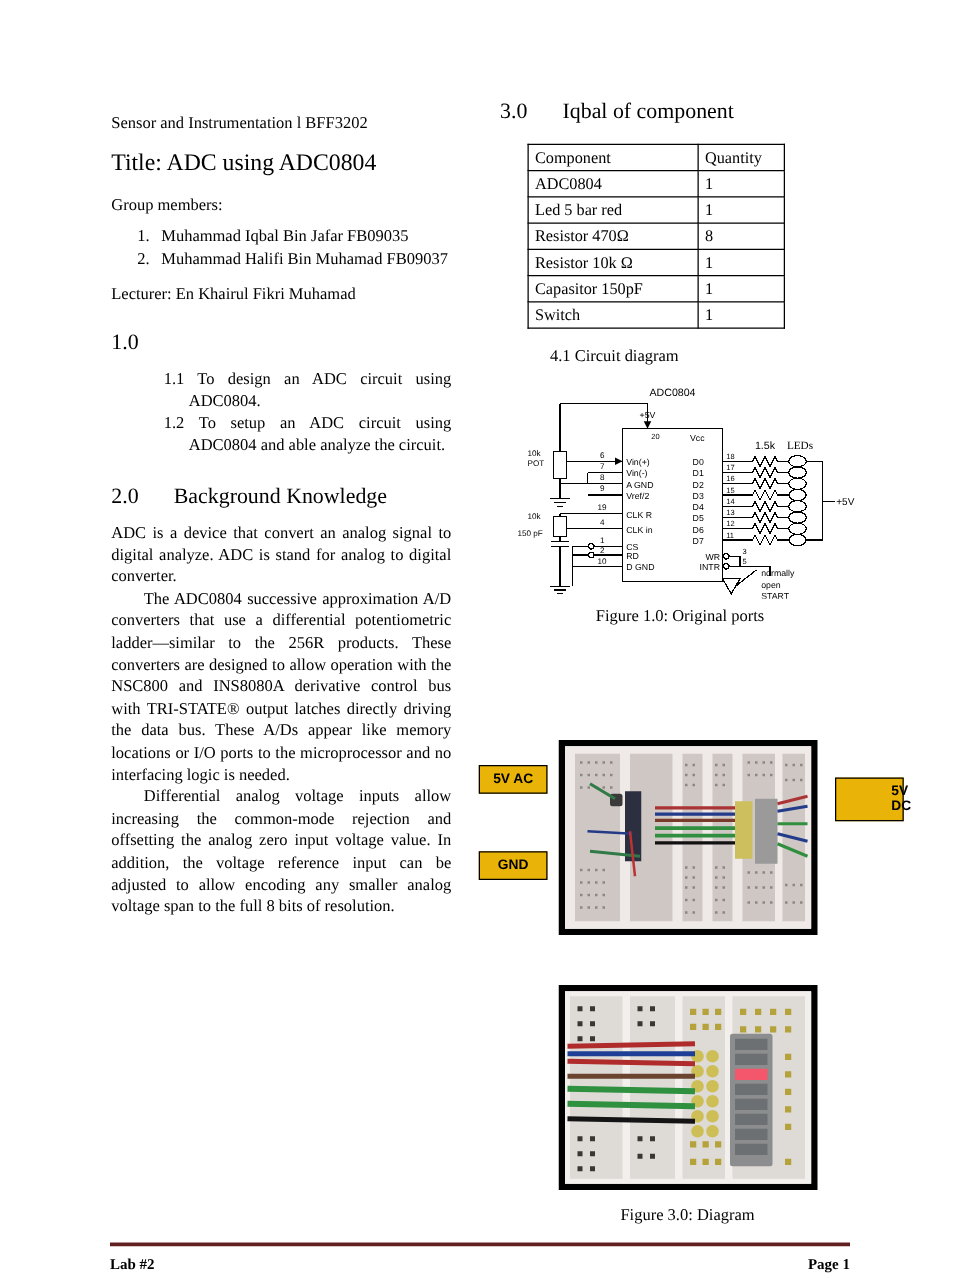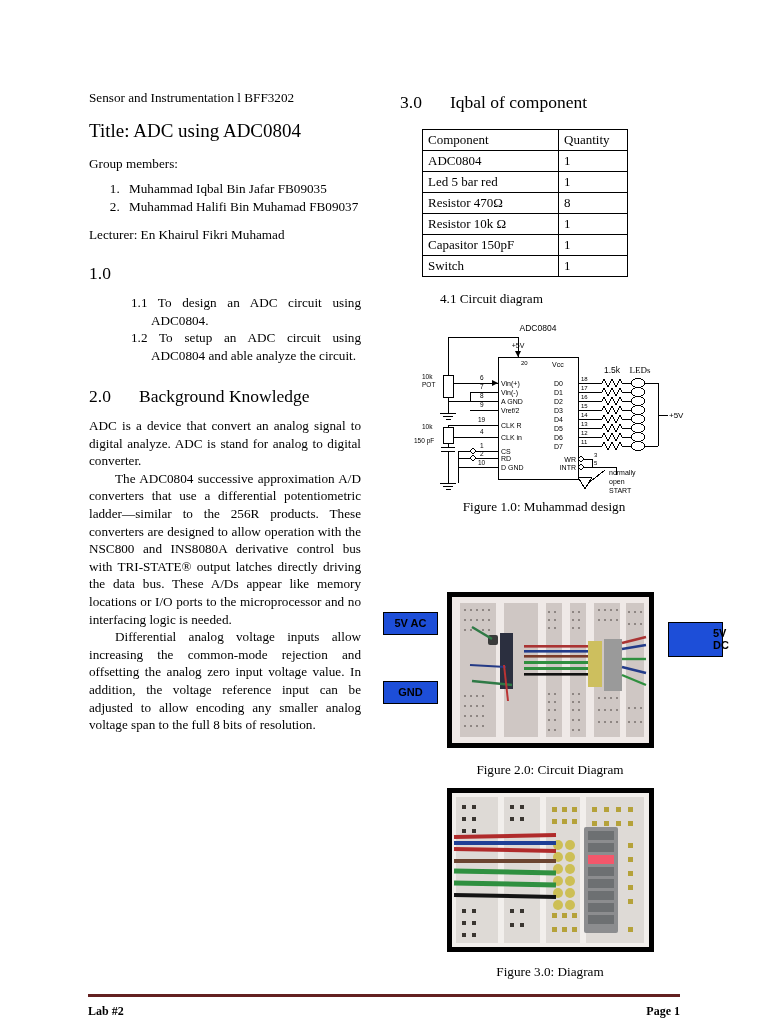--- a/index.html
+++ b/index.html
@@ -66,21 +66,21 @@
   
   .col-left {
     position: absolute;
     left: 89px;
     top: 90px;
     width: 272px;
   }
   .col-right {
     position: absolute;
     left: 400px;
-    top: 92px;
+    top: 78px;
     width: 288px;
   }
 
   .subject-line {
     font-size: 13.2px;
     line-height: 16px;
     margin-bottom: 13px;
   }
   .doc-title {
     font-size: 19px;
@@ -209,21 +209,21 @@
     top: 788px;
     width: 207px;
     height: 164px;
   }
   .cap2 { position: absolute; left: 400px; top: 758px; width: 300px; }
   .cap3 { position: absolute; left: 400px; top: 960px; width: 300px; }
 
   .callout {
     position: absolute;
     border: 1.4px solid #000;
-    background: #1d4ed8;
+    background: #eab308;
     font-family: "Liberation Sans", sans-serif;
     font-size: 11px;
     font-weight: 700;
     text-align: center;
     padding: 4px 0 5px 0;
     box-sizing: border-box;
   }
   .callout.c-5vac { left: 383px; top: 612px; width: 55px; }
   .callout.c-gnd  { left: 383px; top: 681px; width: 55px; }
   .callout.c-5vdc { left: 668px; top: 622px; width: 55px; padding-left: 44px; }
@@ -503,21 +503,21 @@
           <text x="194" y="142" font-size="6">3</text>
           <text x="194" y="150" font-size="6">5</text>
 
           <text x="209" y="160" font-size="7">normally</text>
           <text x="209" y="169" font-size="7">open</text>
           <text x="209" y="178" font-size="7">START</text>
         </g>
       </svg>
     </div>
 
-    <div class="fig-caption">Figure 1.0: Muhammad design</div>
+    <div class="fig-caption">Figure 1.0: Original ports</div>
   </div>
 
   <div class="photo-frame photo2">
     <div class="bb">
       <svg width="100%" height="100%" viewBox="0 0 197 146" preserveAspectRatio="none">
         <rect width="197" height="146" fill="#efe9e7"></rect>
         <g fill="#cfc7c4">
           <rect x="8" y="6" width="36" height="134"></rect>
           <rect x="52" y="6" width="34" height="134"></rect>
           <rect x="94" y="6" width="16" height="134"></rect>
@@ -653,21 +653,20 @@
         <path d="M170 70 L194 76" stroke="#223b8a" stroke-width="2.4" fill="none"></path>
         <path d="M170 78 L194 88" stroke="#2f8f3f" stroke-width="2.4" fill="none"></path>
       </svg>
     </div>
   </div>
 
   <div class="callout c-5vac">5V AC</div>
   <div class="callout c-gnd">GND</div>
   <div class="callout c-5vdc">5V DC</div>
 
-  <div class="fig-caption cap2">Figure 2.0: Circuit Diagram</div>
 
   <div class="photo-frame photo3">
     <div class="bb">
       <svg width="100%" height="100%" viewBox="0 0 197 154" preserveAspectRatio="none">
         <rect width="197" height="154" fill="#f2efec"></rect>
         <g fill="#dedad6">
           <rect x="4" y="4" width="42" height="146"></rect>
           <rect x="52" y="4" width="36" height="146"></rect>
           <rect x="94" y="4" width="34" height="146"></rect>
           <rect x="134" y="4" width="58" height="146"></rect>

